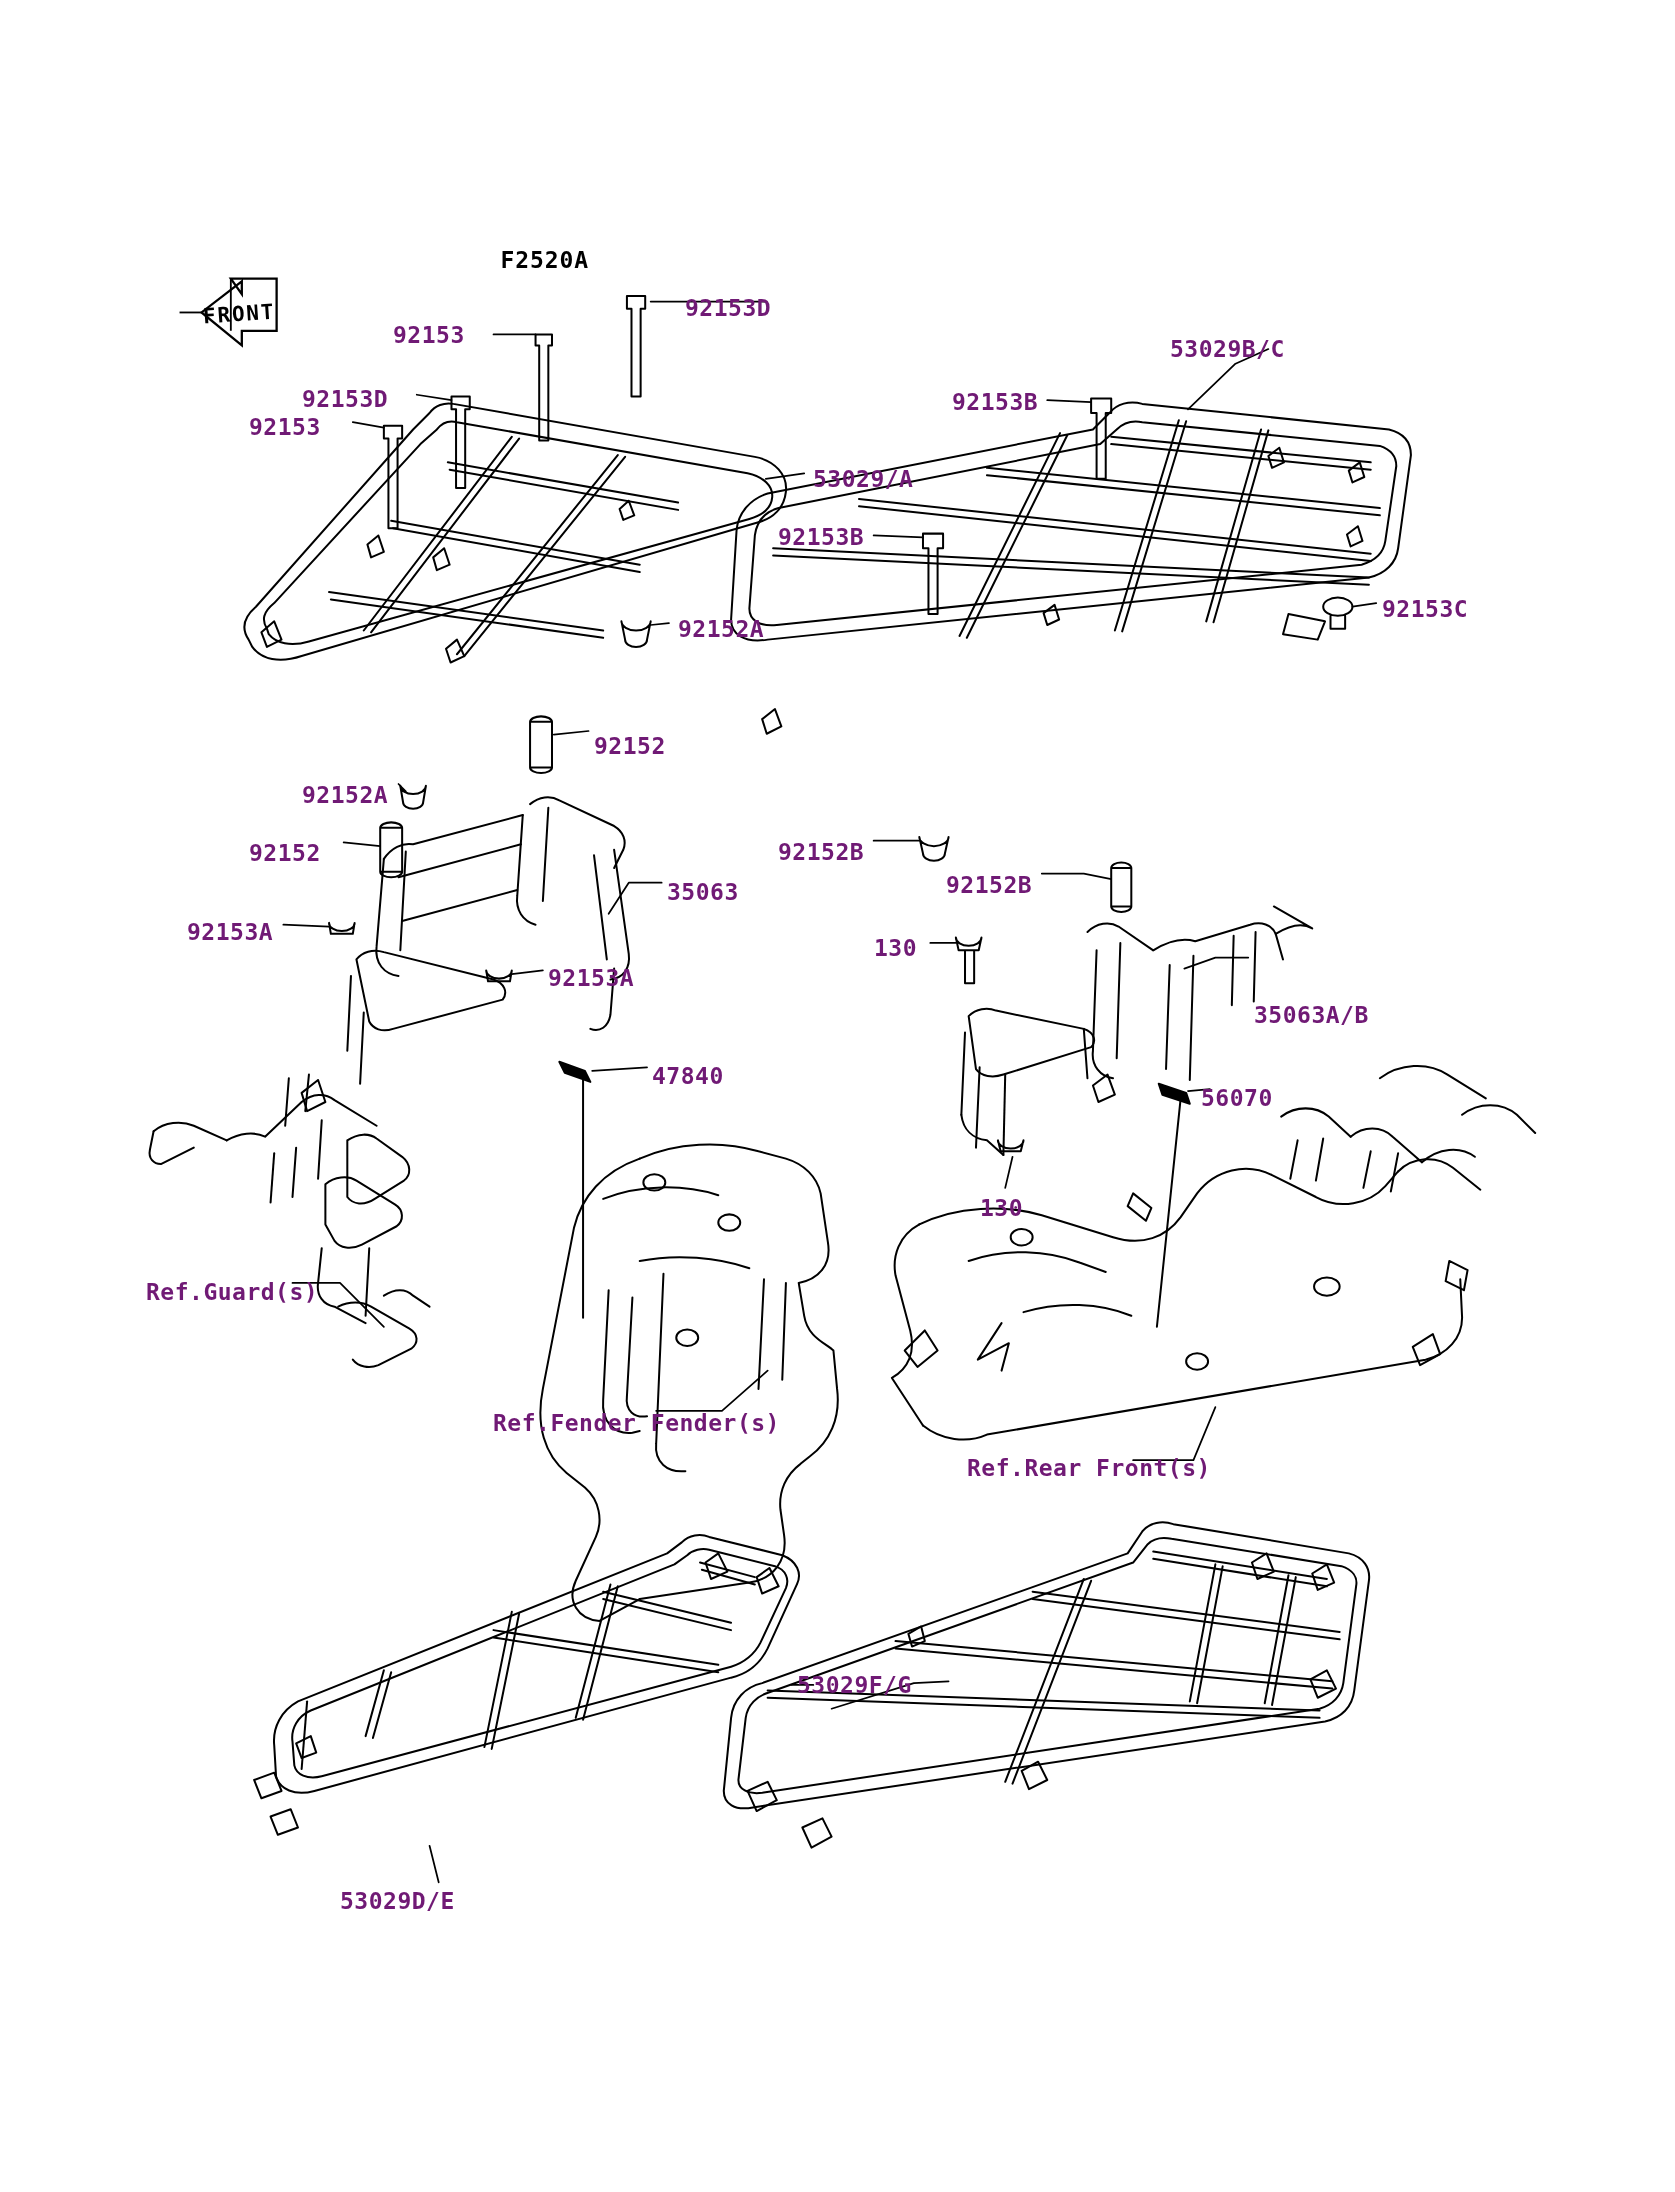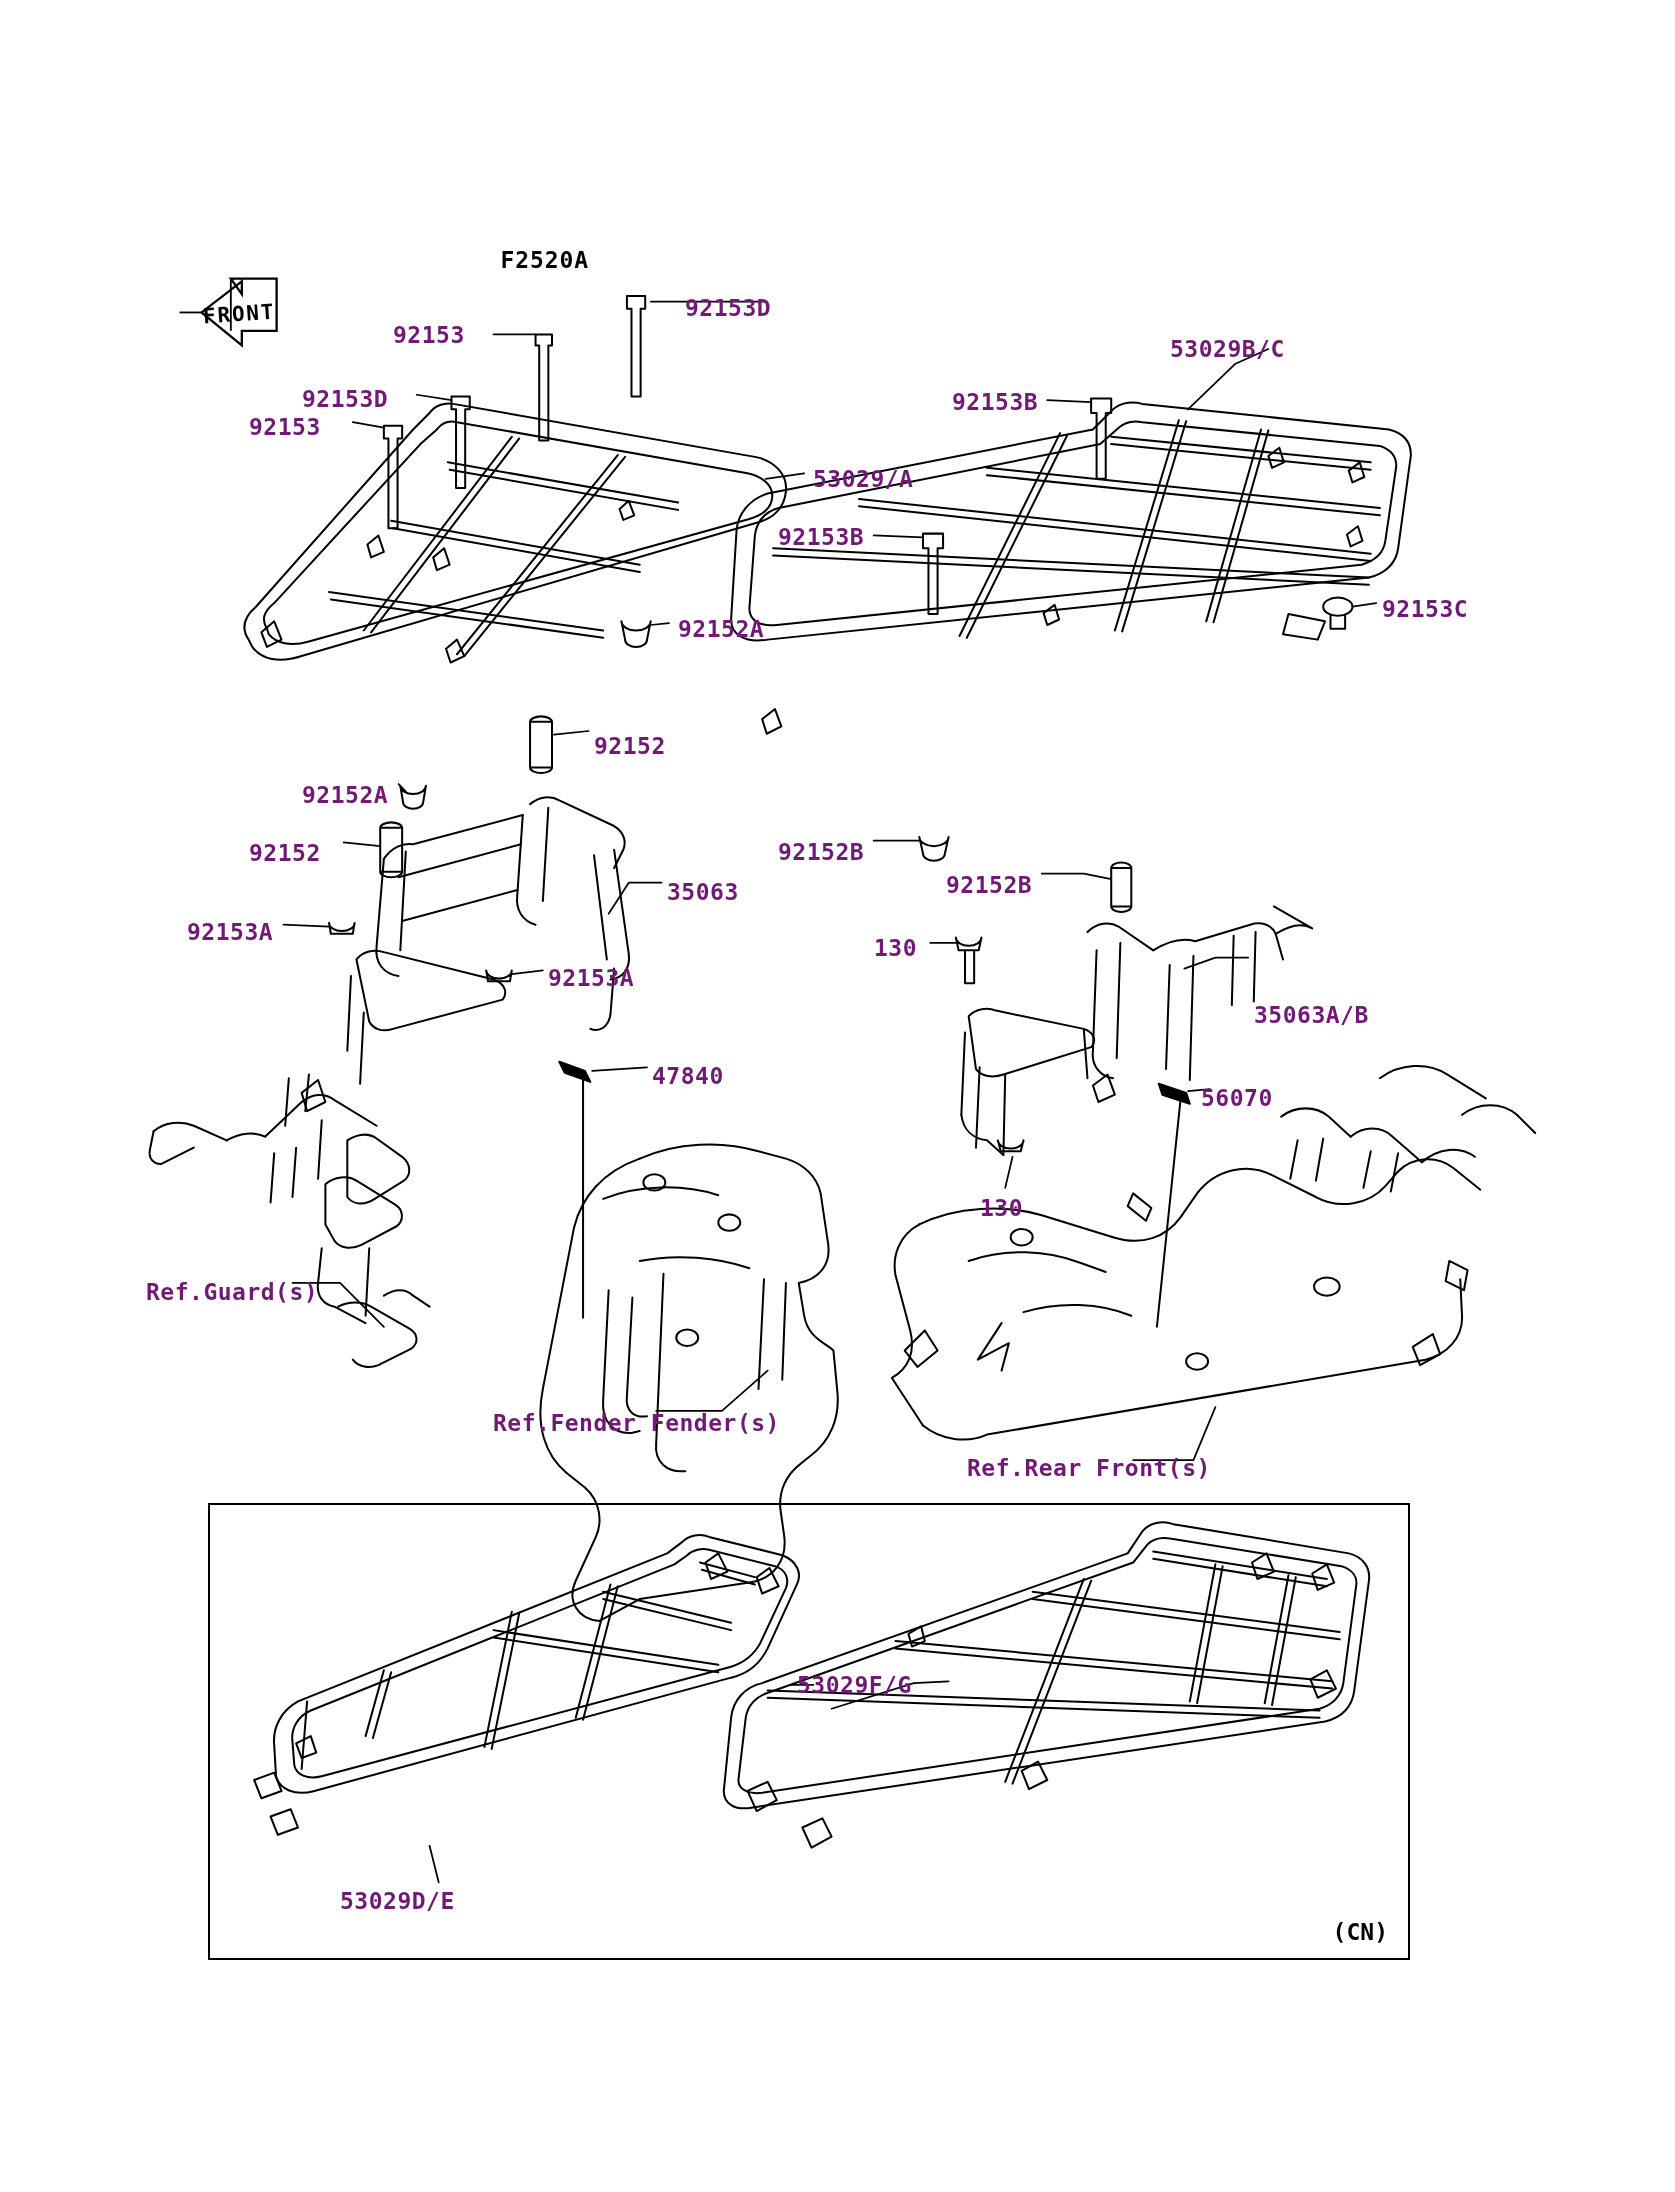--- a/index.html
+++ b/index.html
@@ -429,18 +429,15 @@
   <div class="lbl" style="left:548px;  top:967px;">92153A</div>
   <div class="lbl" style="left:652px;  top:1065px;">47840</div>
   <div class="lbl" style="left:1201px; top:1087px;">56070</div>
   <div class="lbl" style="left:980px; top:1197px;">130</div>
   <div class="lbl" style="left:146px;  top:1281px;">Ref.Guard(s)</div>
   <div class="lbl" style="left:493px; top:1412px;">Ref.Fender Fender(s)</div>
   <div class="lbl" style="left:967px; top:1457px;">Ref.Rear Front(s)</div>
   <div class="lbl" style="left:797px;  top:1674px;">53029F/G</div>
   <div class="lbl" style="left:340px;  top:1890px;">53029D/E</div>
 
-  <div class="inset-box">
-    <div class="cn-note">(CN)</div>
-  </div>
 
 </div>
 
 
 </body></html>

